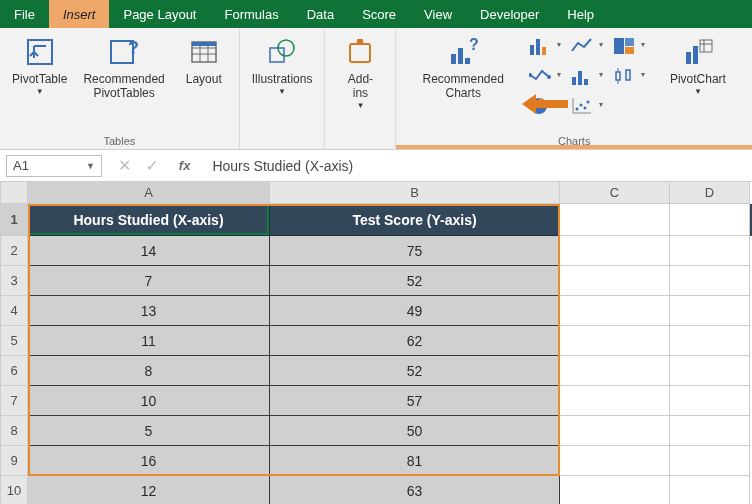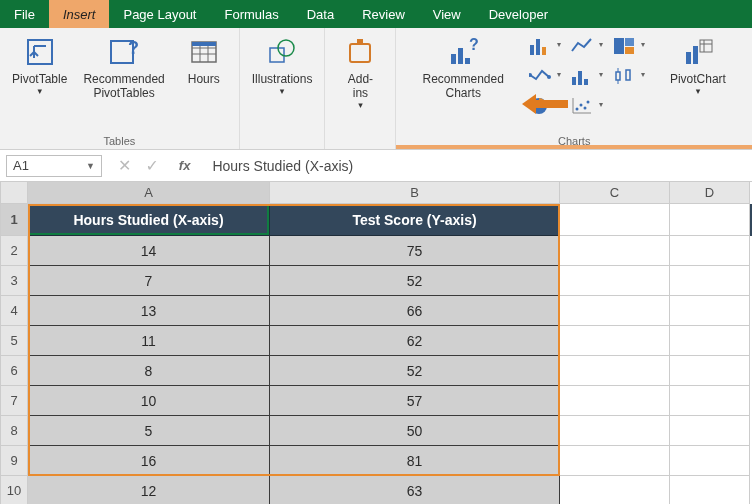--- a/index.html
+++ b/index.html
@@ -59,23 +59,24 @@
 </style>
 </head>
 <body>
 
 <div class="menubar">
   <div class="menuitem">File</div>
   <div class="menuitem active">Insert</div>
   <div class="menuitem">Page Layout</div>
   <div class="menuitem">Formulas</div>
   <div class="menuitem">Data</div>
-  <div class="menuitem">Review</div>
+  <div class="menuitem">Score</div>
   <div class="menuitem">View</div>
   <div class="menuitem">Developer</div>
+  <div class="menuitem">Help</div>
 </div>
 
 <div class="ribbon">
 
   <div class="ribbon-group">
     <div class="ribbon-group-inner">
       <div class="ribbon-btn">
         <span class="icon">
           <svg width="32" height="32">
               <rect x="4" y="4" width="24" height="24" fill="none" stroke="#3b6fb6" stroke-width="2"></rect>
@@ -100,21 +101,21 @@
         <span class="icon">
           <svg width="32" height="32">
               <rect x="4" y="6" width="24" height="20" fill="none" stroke="#6d6d6d" stroke-width="1.5"></rect>
               <line x1="4" y1="12" x2="28" y2="12" stroke="#6d6d6d"></line>
               <line x1="4" y1="18" x2="28" y2="18" stroke="#6d6d6d"></line>
               <line x1="12" y1="6" x2="12" y2="26" stroke="#6d6d6d"></line>
               <line x1="20" y1="6" x2="20" y2="26" stroke="#6d6d6d"></line>
               <rect x="4" y="6" width="24" height="4" fill="#3b6fb6"></rect>
             </svg>
         </span>
-        <span>Hours</span>
+        <span>Layout</span>
       </div>
     </div>
     <div class="group-title">Tables</div>
   </div>
 
   <div class="ribbon-group">
     <div class="ribbon-group-inner">
       <div class="ribbon-btn">
         <span class="icon">
           <svg width="32" height="32">
@@ -292,21 +293,21 @@
   <div class="row data">
       <div class="rowhead">3</div>
       <div class="cell cA">7</div>
       <div class="cell cB">52</div>
       <div class="cell cC" style="background:#fff;border-color:#ccc;"></div>
       <div class="cell cD" style="background:#fff;border-color:#ccc;"></div>
     </div>
   <div class="row data">
       <div class="rowhead">4</div>
       <div class="cell cA">13</div>
-      <div class="cell cB">66</div>
+      <div class="cell cB">49</div>
       <div class="cell cC" style="background:#fff;border-color:#ccc;"></div>
       <div class="cell cD" style="background:#fff;border-color:#ccc;"></div>
     </div>
   <div class="row data">
       <div class="rowhead">5</div>
       <div class="cell cA">11</div>
       <div class="cell cB">62</div>
       <div class="cell cC" style="background:#fff;border-color:#ccc;"></div>
       <div class="cell cD" style="background:#fff;border-color:#ccc;"></div>
     </div>

